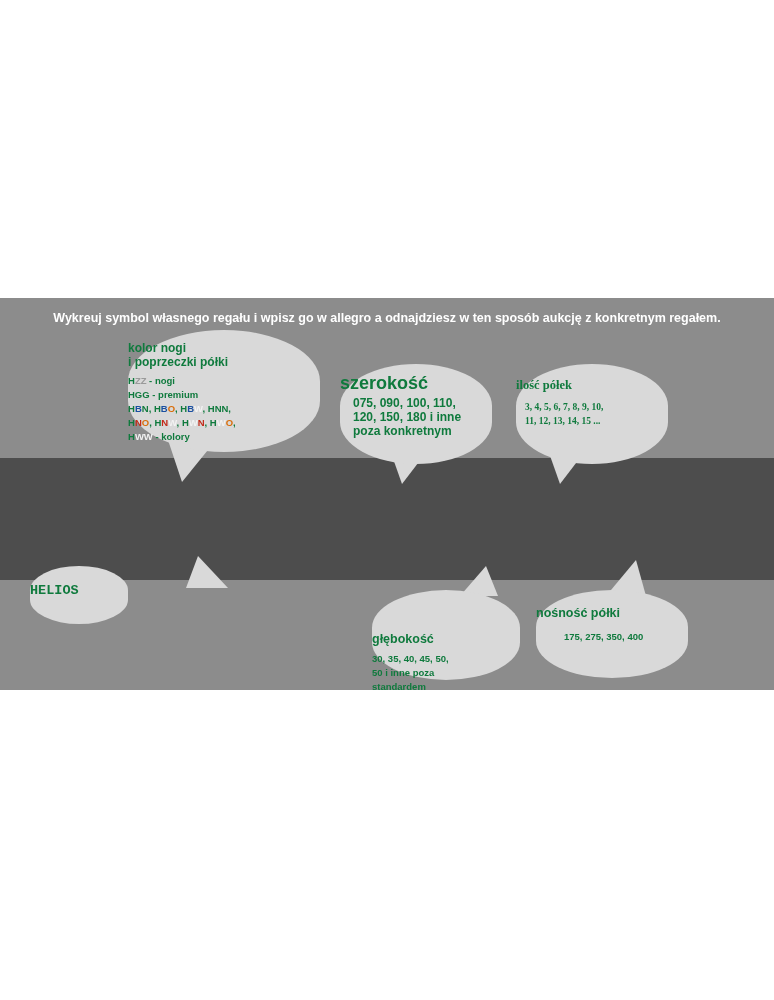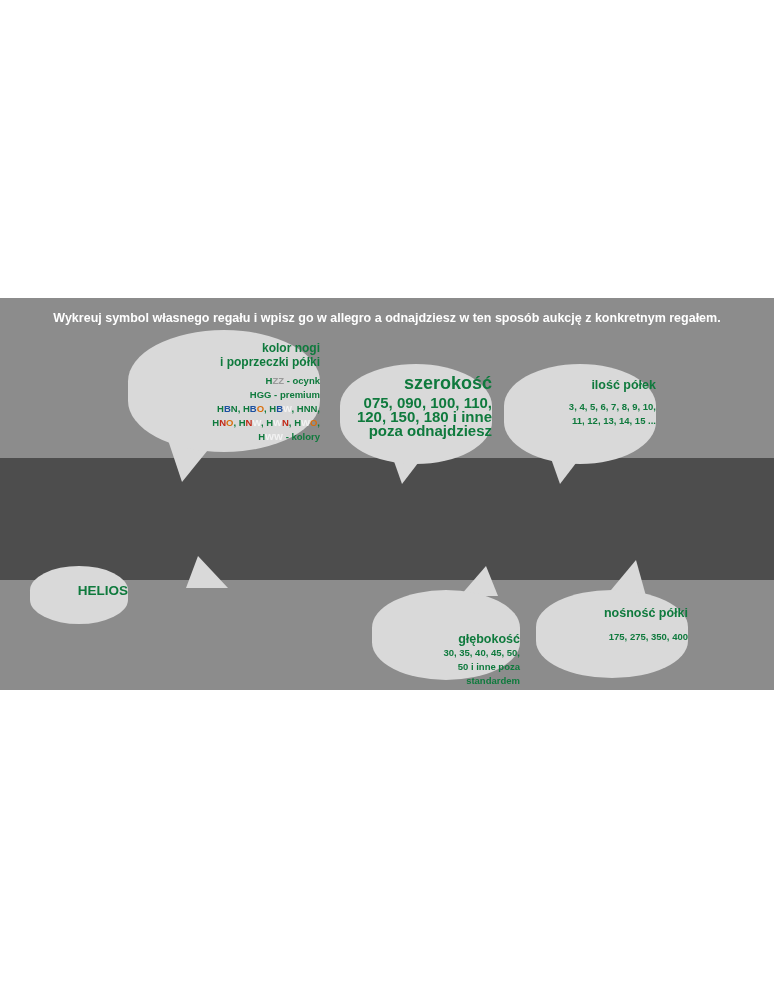--- a/index.html
+++ b/index.html
@@ -67,21 +67,21 @@
     letter-spacing: 0.5px;
     z-index: 4;
   }
 
   
   .bubble {
     position: absolute;
     background: #d9d9d9;
     border-radius: 50%/42%;
     z-index: 6;
-    text-align: right;
+    text-align: left;
     box-sizing: border-box;
   }
   .bubble .title {
     color: #0f7a3d;
     font-weight: bold;
     line-height: 14px;
   }
   .bubble .body {
     color: #0f7a3d;
     font-weight: bold;
@@ -102,48 +102,49 @@
     padding-top: 11px;
   }
   #b-kolor .title { font-size: 12px; }
   #b-kolor .body { font-size: 9.5px; margin-top: 5px; }
 
   #b-szer {
     left: 340px; top: 364px; width: 152px; height: 100px;
     padding-top: 12px;
   }
   #b-szer .title { font-size: 18px; }
-  #b-szer .body { font-size: 15px; margin-top: 6px; }
+  #b-szer .body { font-size: 12px; margin-top: 6px; padding-left: 13px; }
 
   #b-ilosc {
-    left: 504px; top: 364px; width: 152px; height: 100px;
+    left: 516px; top: 364px; width: 152px; height: 100px;
     padding-top: 14px;
+    font-family: Liberation Serif, serif;
   }
   #b-ilosc .title { font-size: 12.5px; }
-  #b-ilosc .body { font-size: 9.5px; margin-top: 8px; }
+  #b-ilosc .body { font-size: 9.5px; margin-top: 8px; margin-left: 9px; }
 
   #b-helios {
     left: 30px; top: 566px; width: 98px; height: 58px;
     padding-top: 18px;
   }
-  #b-helios .title { font-size: 13.5px; }
+  #b-helios .title { font-size: 13.5px; font-family: Liberation Mono, monospace; }
 
   #b-wys {
     left: 128px; top: 576px; width: 168px; height: 98px;
     padding-top: 16px;
   }
   #b-wys .title { font-size: 13.5px; }
   #b-wys .body { font-size: 9.5px; margin-top: 7px; }
 
   #b-glyb {
     left: 372px; top: 590px; width: 148px; height: 90px;
     padding-top: 14px;
   }
   #b-glyb .title { font-size: 12.5px; margin-top: 28px; }
-  #b-glyb .body { font-size: 9.5px; }
+  #b-glyb .body { font-size: 9.5px; margin-top: 6px; }
 
   #b-nosn {
     left: 536px; top: 590px; width: 152px; height: 88px;
     padding-top: 16px;
   }
   #b-nosn .title { font-size: 12.5px; }
   #b-nosn .body { font-size: 9.5px; margin-top: 10px; padding-left: 28px; }
 
   
   #t-kolor {
@@ -210,34 +211,34 @@
   <div class="tail" id="t-szer"></div>
   <div class="tail" id="t-ilosc"></div>
   <div class="tail" id="t-wys"></div>
   <div class="tail" id="t-glyb"></div>
   <div class="tail" id="t-nosn"></div>
 
   <div class="bubble" id="b-kolor">
     <div class="title">kolor nogi</div>
     <div class="title">i poprzeczki półki</div>
     <div class="body">
-      <div class="legend-line"><span class="c-hzz-h">H</span><span class="c-hzz-zz">ZZ</span><span class="c-green"> - ocynk</span></div>
+      <div class="legend-line"><span class="c-hzz-h">H</span><span class="c-hzz-zz">ZZ</span><span class="c-green"> - nogi</span></div>
       <div class="legend-line"><span class="c-green">HGG - premium</span></div>
       <div class="legend-line"><span class="c-green">H</span><span class="c-blue">B</span><span class="c-green">N</span><span class="c-green">, H</span><span class="c-blue">B</span><span class="c-orange">O</span><span class="c-green">, H</span><span class="c-blue">B</span><span class="c-white">W</span><span class="c-green">, HNN,</span></div>
       <div class="legend-line"><span class="c-green">H</span><span class="c-red">N</span><span class="c-orange">O</span><span class="c-green">, H</span><span class="c-red">N</span><span class="c-white">W</span><span class="c-green">, H</span><span class="c-white">W</span><span class="c-red">N</span><span class="c-green">, H</span><span class="c-white">W</span><span class="c-orange">O</span><span class="c-green">,</span></div>
       <div class="legend-line"><span class="c-green">H</span><span class="c-white">WW</span><span class="c-green"> - kolory</span></div>
     </div>
   </div>
 
   <div class="bubble" id="b-szer">
     <div class="title">szerokość</div>
     <div class="body">
       <div>075, 090, 100, 110,</div>
       <div>120, 150, 180  i inne</div>
-      <div>poza odnajdziesz</div>
+      <div>poza konkretnym</div>
     </div>
   </div>
 
   <div class="bubble" id="b-ilosc">
     <div class="title">ilość półek</div>
     <div class="body">
       <div>3, 4, 5, 6, 7, 8, 9, 10,</div>
       <div>11, 12, 13, 14, 15 ...</div>
     </div>
   </div>

